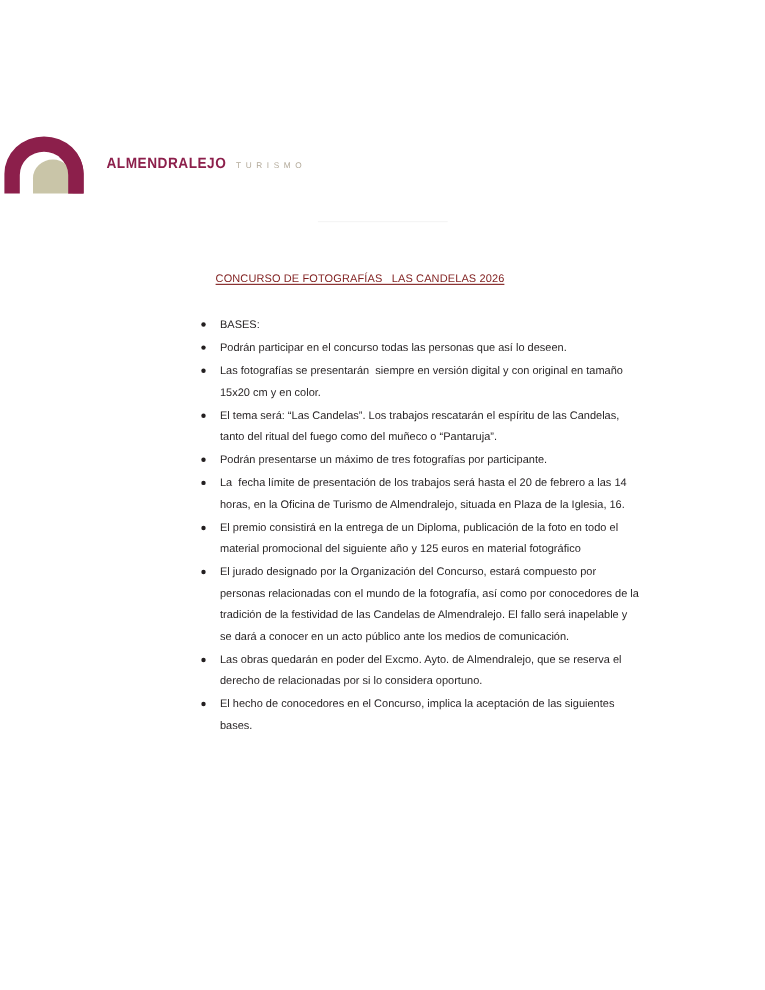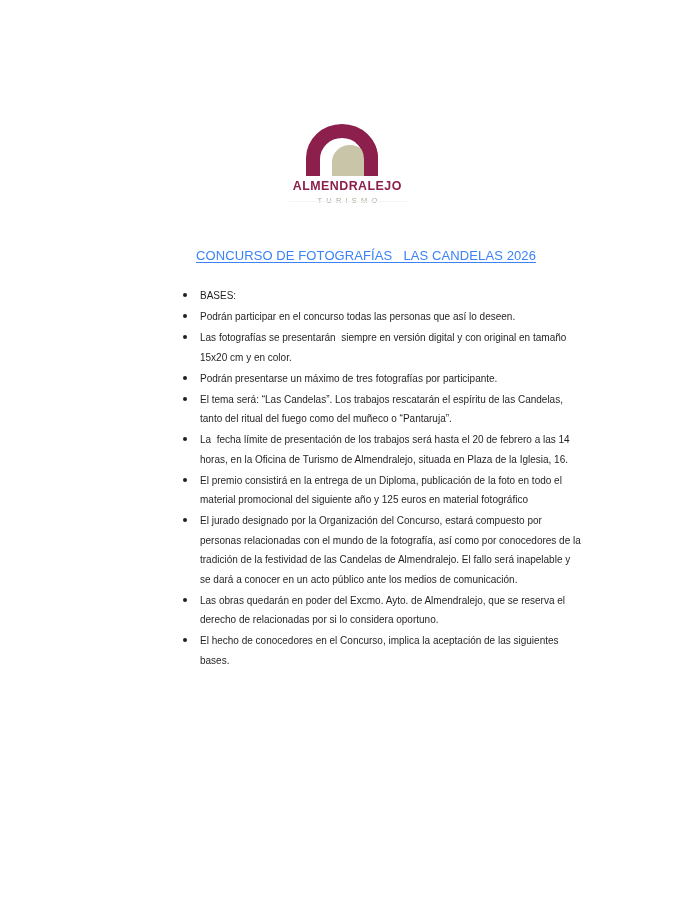--- a/index.html
+++ b/index.html
@@ -24,21 +24,21 @@
     box-sizing: border-box;
   }
 
   
   .logo-block {
     position: absolute;
     left: 0;
     right: 0;
     top: 118px;
     display: flex;
-    flex-direction: column;
+    flex-direction: row;
     align-items: center;
   }
   .logo-mark {
     width: 92px;
     height: 62px;
     display: block;
   }
   .logo-wordmark {
     font-family: "Liberation Sans", sans-serif;
     font-size: 13.5px;
@@ -69,24 +69,24 @@
     height: 1px;
     background: #f4f4f4;
   }
 
   
   .doc-title {
     position: absolute;
     top: 248px;
     left: 196px;
     font-family: "Liberation Sans", sans-serif;
-    font-size: 13px;
+    font-size: 10px;
     font-weight: 400;
     letter-spacing: 0.1px;
-    color: #3b82f6;
+    color: #7f1d1d;
     text-decoration: underline;
     text-underline-offset: 2px;
     white-space: pre;
   }
 
   
   .bases-list {
     position: absolute;
     top: 286px;
     left: 182px;
@@ -149,25 +149,25 @@
     <li class="bullet-item">
       <span class="bullet-dot"></span>
       <span class="bullet-text">Podrán participar en el concurso todas las personas que así lo deseen.</span>
     </li>
     <li class="bullet-item">
       <span class="bullet-dot"></span>
       <span class="bullet-text">Las fotografías se presentarán  siempre en versión digital y con original en tamaño 15x20 cm y en color.</span>
     </li>
     <li class="bullet-item">
       <span class="bullet-dot"></span>
-      <span class="bullet-text">Podrán presentarse un máximo de tres fotografías por participante.</span>
+      <span class="bullet-text">El tema será: “Las Candelas”. Los trabajos rescatarán el espíritu de las Candelas, tanto del ritual del fuego como del muñeco o “Pantaruja”.</span>
     </li>
     <li class="bullet-item">
       <span class="bullet-dot"></span>
-      <span class="bullet-text">El tema será: “Las Candelas”. Los trabajos rescatarán el espíritu de las Candelas, tanto del ritual del fuego como del muñeco o “Pantaruja”.</span>
+      <span class="bullet-text">Podrán presentarse un máximo de tres fotografías por participante.</span>
     </li>
     <li class="bullet-item">
       <span class="bullet-dot"></span>
       <span class="bullet-text">La  fecha límite de presentación de los trabajos será hasta el 20 de febrero a las 14 horas, en la Oficina de Turismo de Almendralejo, situada en Plaza de la Iglesia, 16.</span>
     </li>
     <li class="bullet-item">
       <span class="bullet-dot"></span>
       <span class="bullet-text">El premio consistirá en la entrega de un Diploma, publicación de la foto en todo el material promocional del siguiente año y 125 euros en material fotográfico</span>
     </li>
     <li class="bullet-item">

